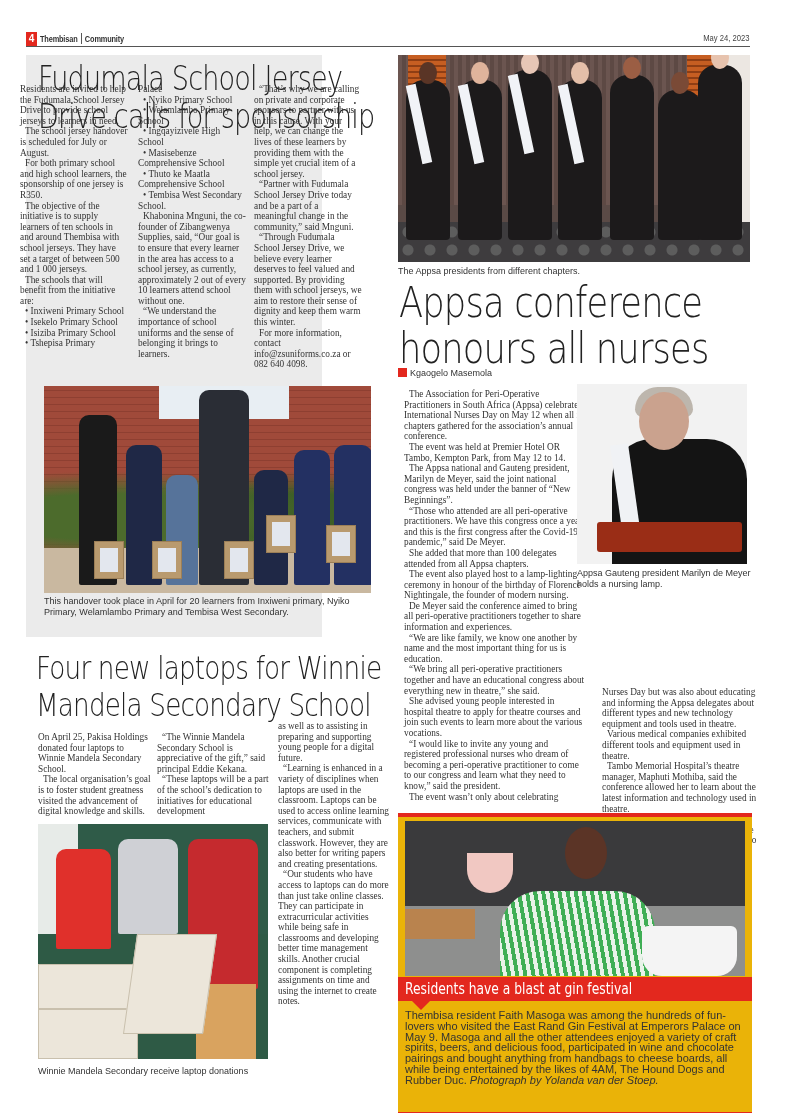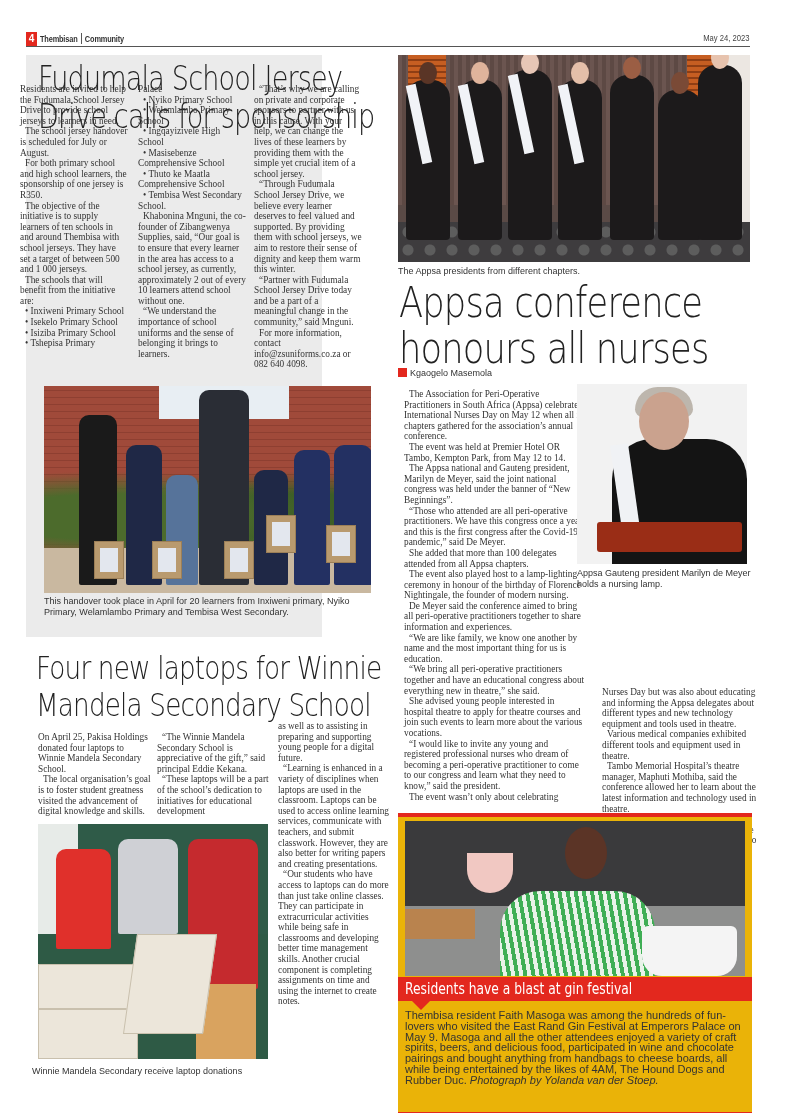--- a/index.html
+++ b/index.html
@@ -39,21 +39,21 @@
   .laptop-head { position: absolute; left: 36px; top: 650px; font-size: 32px; line-height: 37px; transform: scaleX(0.82); }
   .laptop-cols { left: 38px; top: 732px; width: 350px; }
   .laptop-cols .c1 { left: 0; width: 115px; }
   .laptop-cols .c2 { left: 119px; width: 115px; }
   .laptop-cols .c3 { left: 240px; width: 112px; top: -11px; }
   .laptop-photo { left: 38px; top: 824px; width: 230px; height: 235px; background: #2e5a45; }
   .laptop-photo .board { position: absolute; left: 0; top: 0; width: 100%; height: 110px; background: #2f5b48; }
   .laptop-photo .wall { position: absolute; left: 0; top: 0; width: 40px; height: 110px; background: #e7ebe8; }
   .laptop-photo .table { position: absolute; right: 12px; bottom: 0; width: 60px; height: 75px; background: #d9a35f; }
   .box { position: absolute; background: #ece6da; border: 1px solid #c9c0ad; }
-  .laptop-cap { left: 32px; top: 1066px; width: 240px; }
+  .laptop-cap { left: 38px; top: 1066px; width: 240px; }
 
   
   .appsa-photo { left: 398px; top: 55px; width: 352px; height: 207px; background: #5a4a46; }
   .appsa-photo .wall { position: absolute; left: 0; top: 0; width: 100%; height: 150px; background: repeating-linear-gradient(90deg, #6b5550 0 4px, #5d4944 4px 8px); }
   .appsa-photo .slat-l, .appsa-photo .slat-r { position: absolute; top: 0; width: 38px; height: 120px; background: repeating-linear-gradient(180deg, #c65e22 0 4px, #8f3e14 4px 6px); }
   .appsa-photo .slat-l { left: 10px; } .appsa-photo .slat-r { right: 25px; }
   .appsa-photo .wallr { position: absolute; right: 0; top: 0; width: 25px; height: 207px; background: #ece7e2; }
   .appsa-photo .floor { position: absolute; left: 0; bottom: 0; width: 100%; height: 40px; background: radial-gradient(circle at 10px 10px, #5d5d5d 0 5px, transparent 6px) 0 0/22px 18px, #3e3c3e; }
   .gown { position: absolute; bottom: 22px; width: 44px; height: 160px; background: #1c1a1b; border-radius: 18px 18px 4px 4px; }
   .gown .face { position: absolute; left: 13px; top: -18px; width: 18px; height: 22px; border-radius: 50%; }
@@ -123,22 +123,22 @@
     <p class="ind">• Welamlambo Primary School</p>
     <p class="ind">• Ingqayizivele High School</p>
     <p class="ind">• Masisebenze Comprehensive School</p>
     <p class="ind">• Thuto ke Maatla Comprehensive School</p>
     <p class="ind">• Tembisa West Secondary School.</p>
     <p class="ind">Khabonina Mnguni, the co-founder of Zibangwenya Supplies, said, “Our goal is to ensure that every learner in the area has access to a school jersey, as currently, approximately 2 out of every 10 learners attend school without one.</p>
     <p class="ind">“We understand the importance of school uniforms and the sense of belonging it brings to learners.</p>
   </div>
   <div class="col" style="left:234px">
     <p class="ind">“That’s why we are calling on private and corporate sponsors to partner with us in this cause. With your help, we can change the lives of these learners by providing them with the simple yet crucial item of a school jersey.</p>
+    <p class="ind">“Partner with Fudumala School Jersey Drive today and be a part of a meaningful change in the community,” said Mnguni.</p>
     <p class="ind">“Through Fudumala School Jersey Drive, we believe every learner deserves to feel valued and supported. By providing them with school jerseys, we aim to restore their sense of dignity and keep them warm this winter.</p>
-    <p class="ind">“Partner with Fudumala School Jersey Drive today and be a part of a meaningful change in the community,” said Mnguni.</p>
     <p class="ind">For more information, contact info@zsuniforms.co.za or 082 640 4098.</p>
   </div>
 </div>
 <div class="photo jersey-photo" style="position:absolute; left:44px; top:386px;">
   <div class="sign"></div>
   <div class="bush"></div>
   <div class="ground"></div>
   <div class="fig" style="left:35px; width:38px; height:170px; background:#1a1a1a;"></div>
   <div class="fig" style="left:82px; width:36px; height:140px; background:#1f2846;"></div>
   <div class="fig" style="left:122px; width:32px; height:110px; background:#56739a;"></div>

